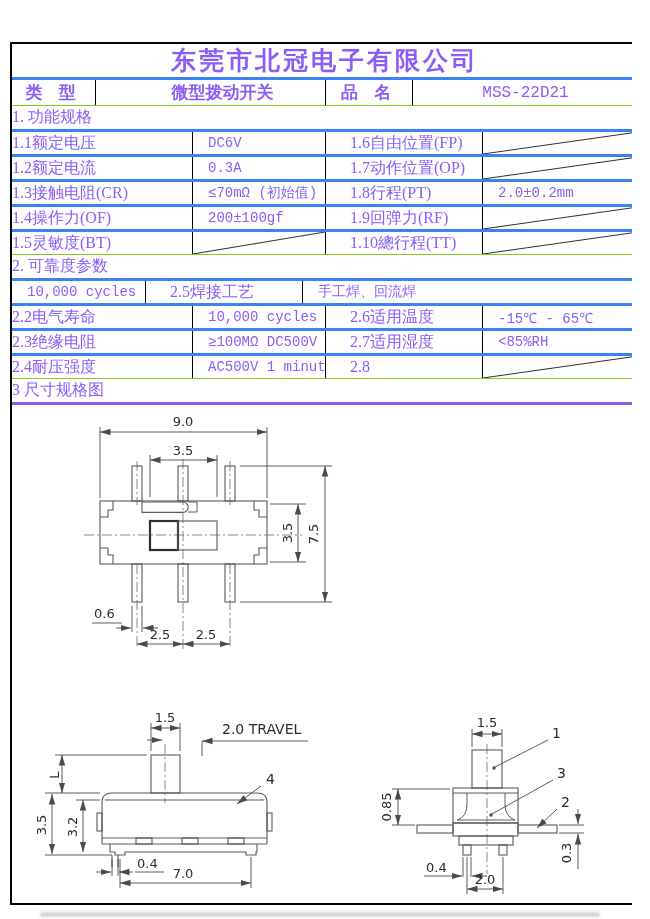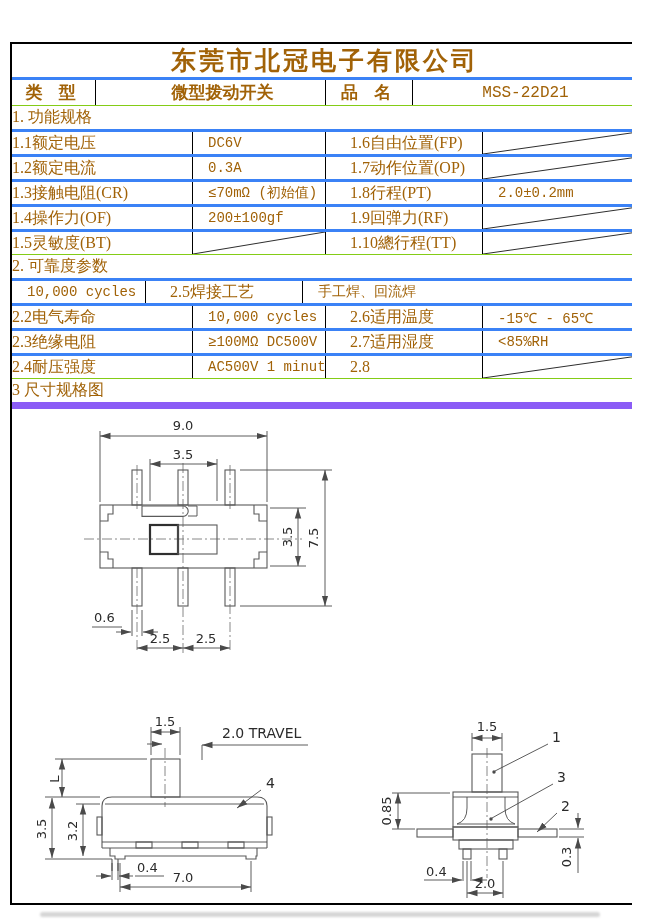--- a/index.html
+++ b/index.html
@@ -1,17 +1,17 @@
 <!DOCTYPE html>
 <html><head>
 <meta charset="utf-8">
 <style>
   html,body{margin:0;padding:0;background:#fff;}
   .page{position:relative;width:632px;height:919px;background:#fff;overflow:hidden;
-        font-family:"Liberation Serif",serif;color:#a16207;}
+        font-family:"Liberation Serif",serif;color:#8b5cf6;}
   .doc{position:absolute;left:10px;top:42px;width:630px;height:863px;
        border:2px solid #000;box-sizing:border-box;display:flex;flex-direction:column;background:#fff;}
   .trow{display:flex;border-top:3px solid #3b82f6;box-sizing:border-box;}
   .trow:first-child{border-top:none;}
   .c{box-sizing:border-box;border-left:1px solid #000;overflow:hidden;white-space:nowrap;
      display:flex;align-items:center;position:relative;}
   .c:first-child{border-left:none;}
   .title-row{height:33px;justify-content:center;align-items:center;display:flex;}
   .title-row span{font-size:25px;font-weight:bold;letter-spacing:3px;}
   .type-row{height:28px;}
@@ -23,21 +23,21 @@
   .sec{height:24px;font-size:16px;display:flex;align-items:center;
        border-top:1px solid #84cc16;box-sizing:border-box;}
   .row{height:25px;}
   .c1{width:180px;font-size:16px;padding-left:0;}
   .c2{width:133px;}
   .c3{width:157px;font-size:16px;padding-left:24px;}
   .c4{flex:1;}
   .val{font-family:"Liberation Mono","Liberation Serif",monospace;font-size:14px;padding-left:15px;}
   .dg{position:absolute;left:0;top:0;width:100%;height:100%;}
   .dg line{stroke:#2e2e2e;stroke-width:1;}
-  .drawing-cell{flex:1;position:relative;border-top:7px solid #8b5cf6;box-sizing:border-box;}
+  .drawing-cell{flex:1;position:relative;border-top:3px solid #8b5cf6;box-sizing:border-box;}
   .drawing-cell svg{position:absolute;left:0;top:0;}
   .ol{stroke:#5a5a5a;stroke-width:1.1;fill:none;}
   .ob{stroke:#2f2f2f;stroke-width:2.2;fill:none;}
   .de{stroke:#4a4a4a;stroke-width:0.9;fill:none;}
   .dl{stroke:#4a4a4a;stroke-width:0.9;fill:none;marker-start:url(#ar);marker-end:url(#ar);}
   .me{marker-end:url(#ar);}
   .ms{marker-start:url(#ar);}
   .cl{stroke:#6a6a6a;stroke-width:0.8;fill:none;stroke-dasharray:10 3 2 3;}
   .dt{font-family:"DejaVu Sans",sans-serif;font-size:13px;fill:#2b2b2b;}
   .dt2{font-family:"DejaVu Sans",sans-serif;font-size:14px;fill:#2b2b2b;}

